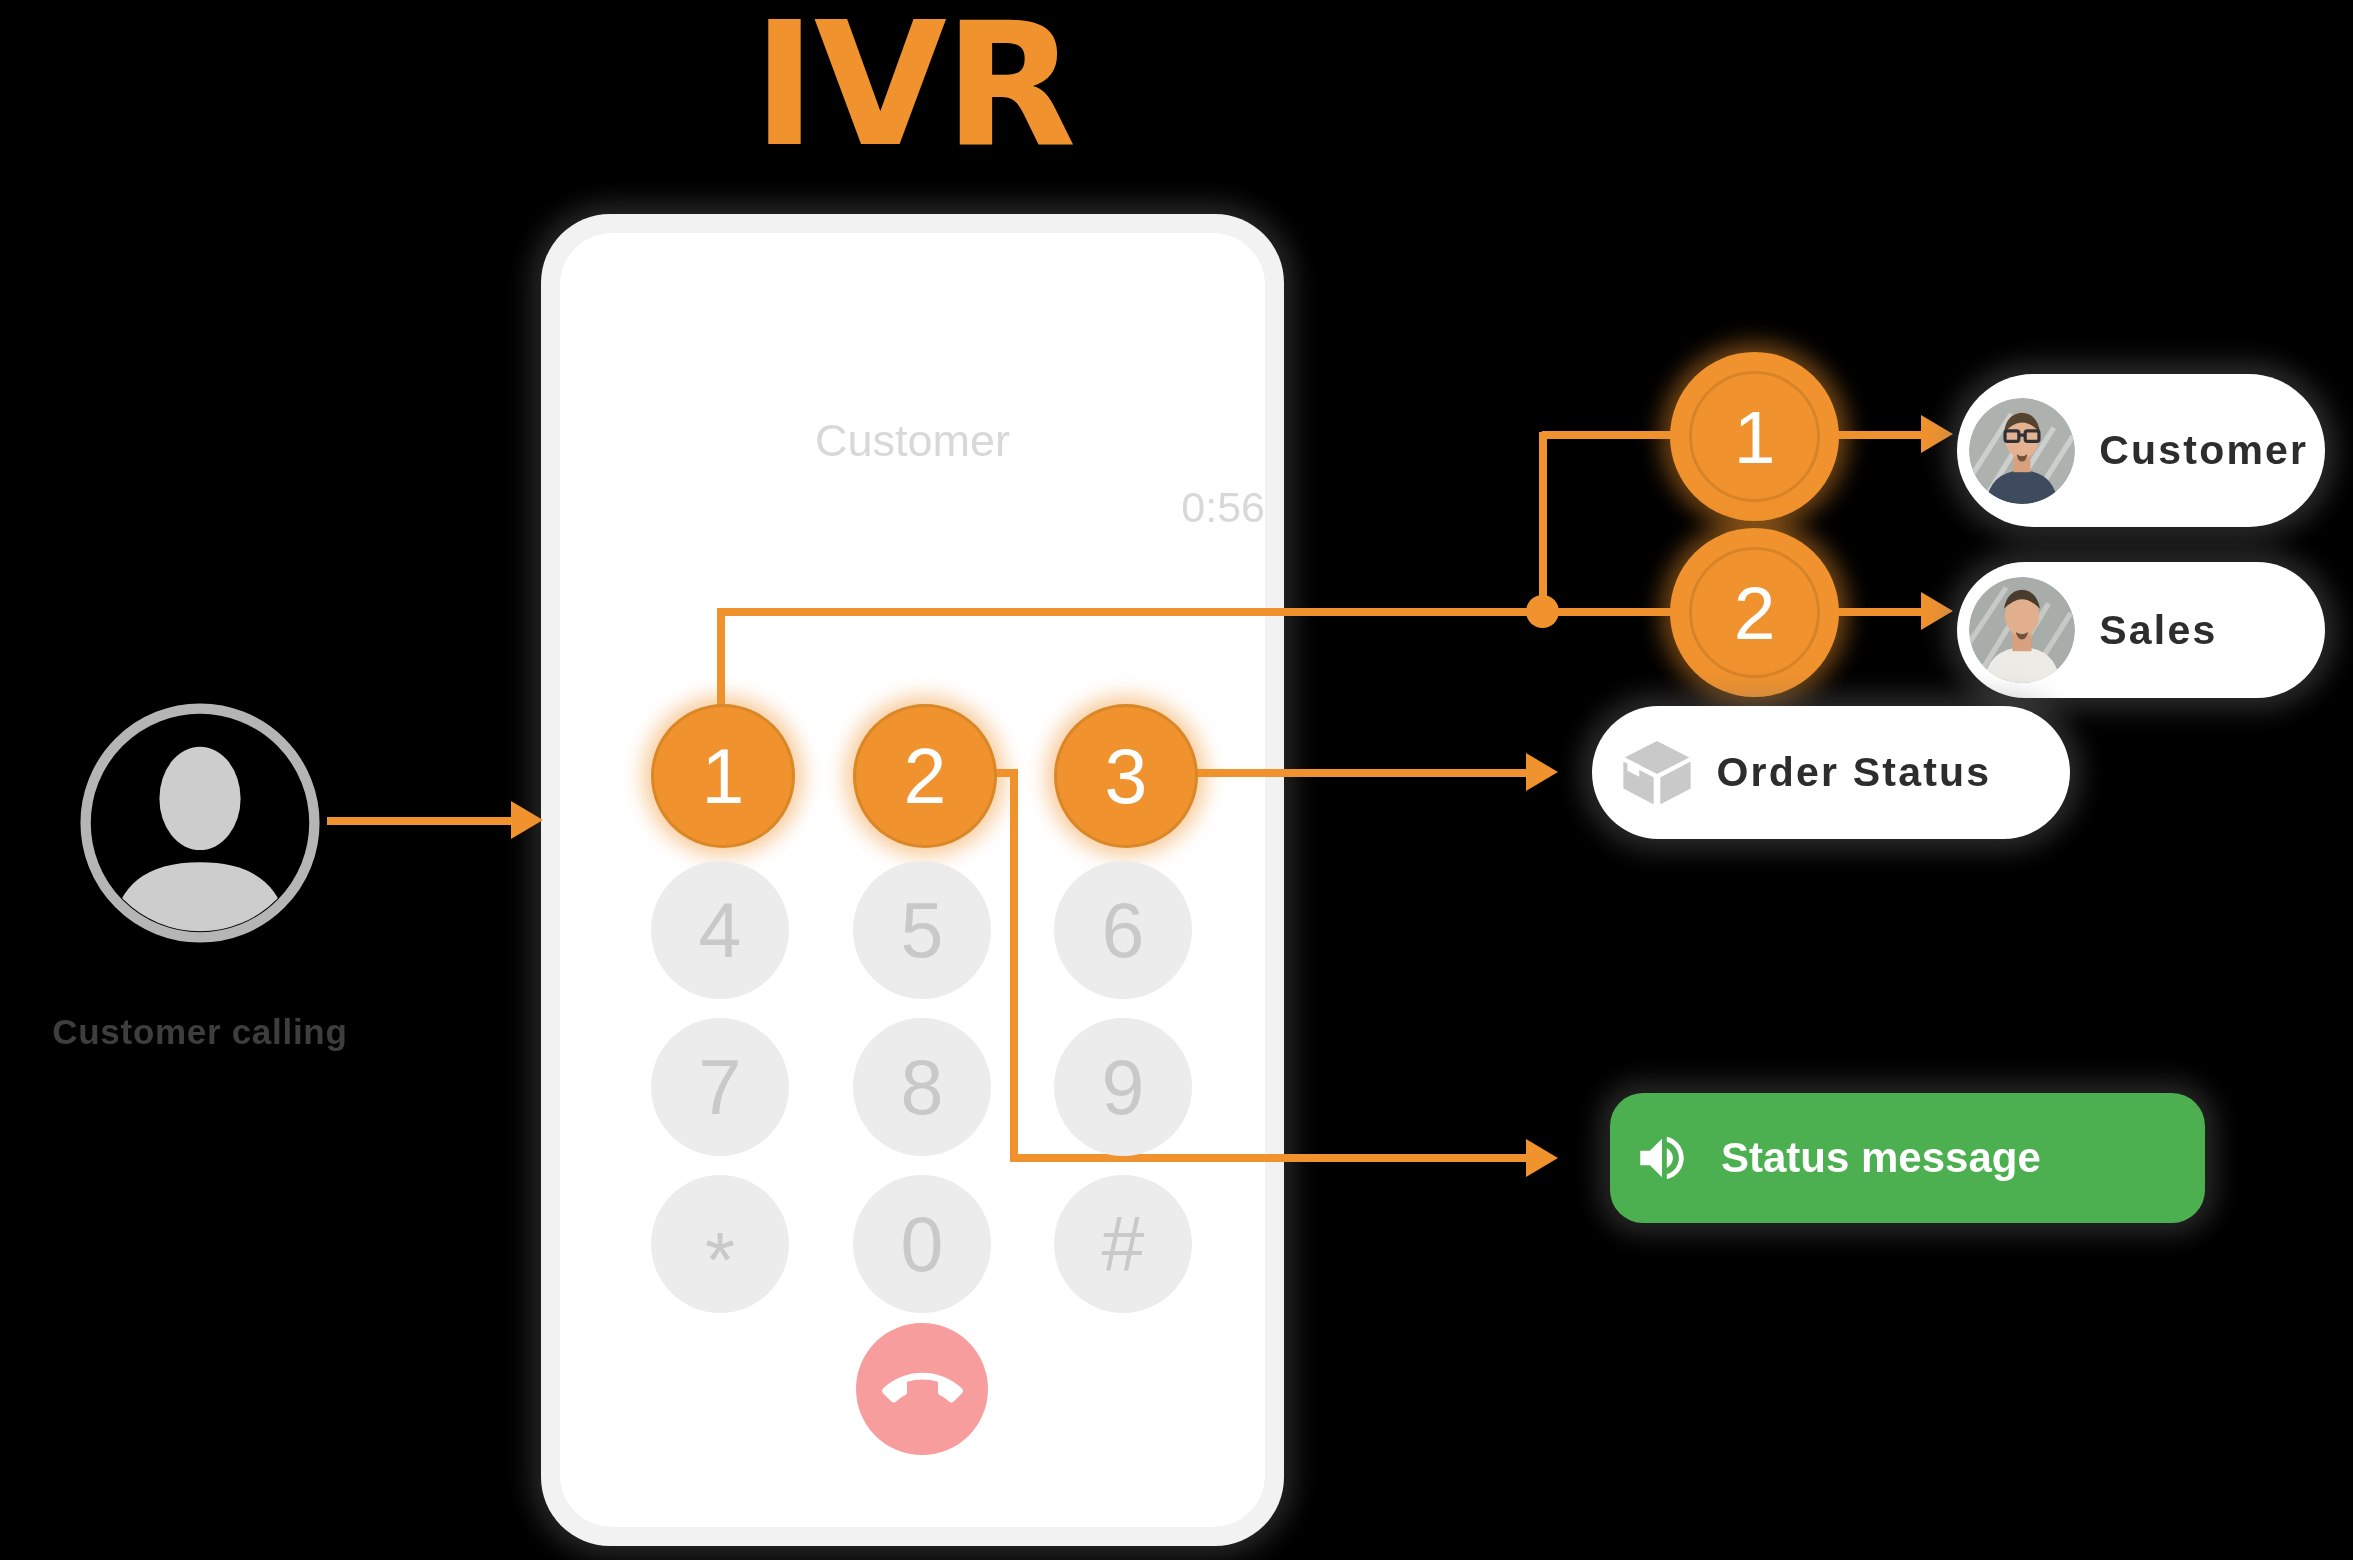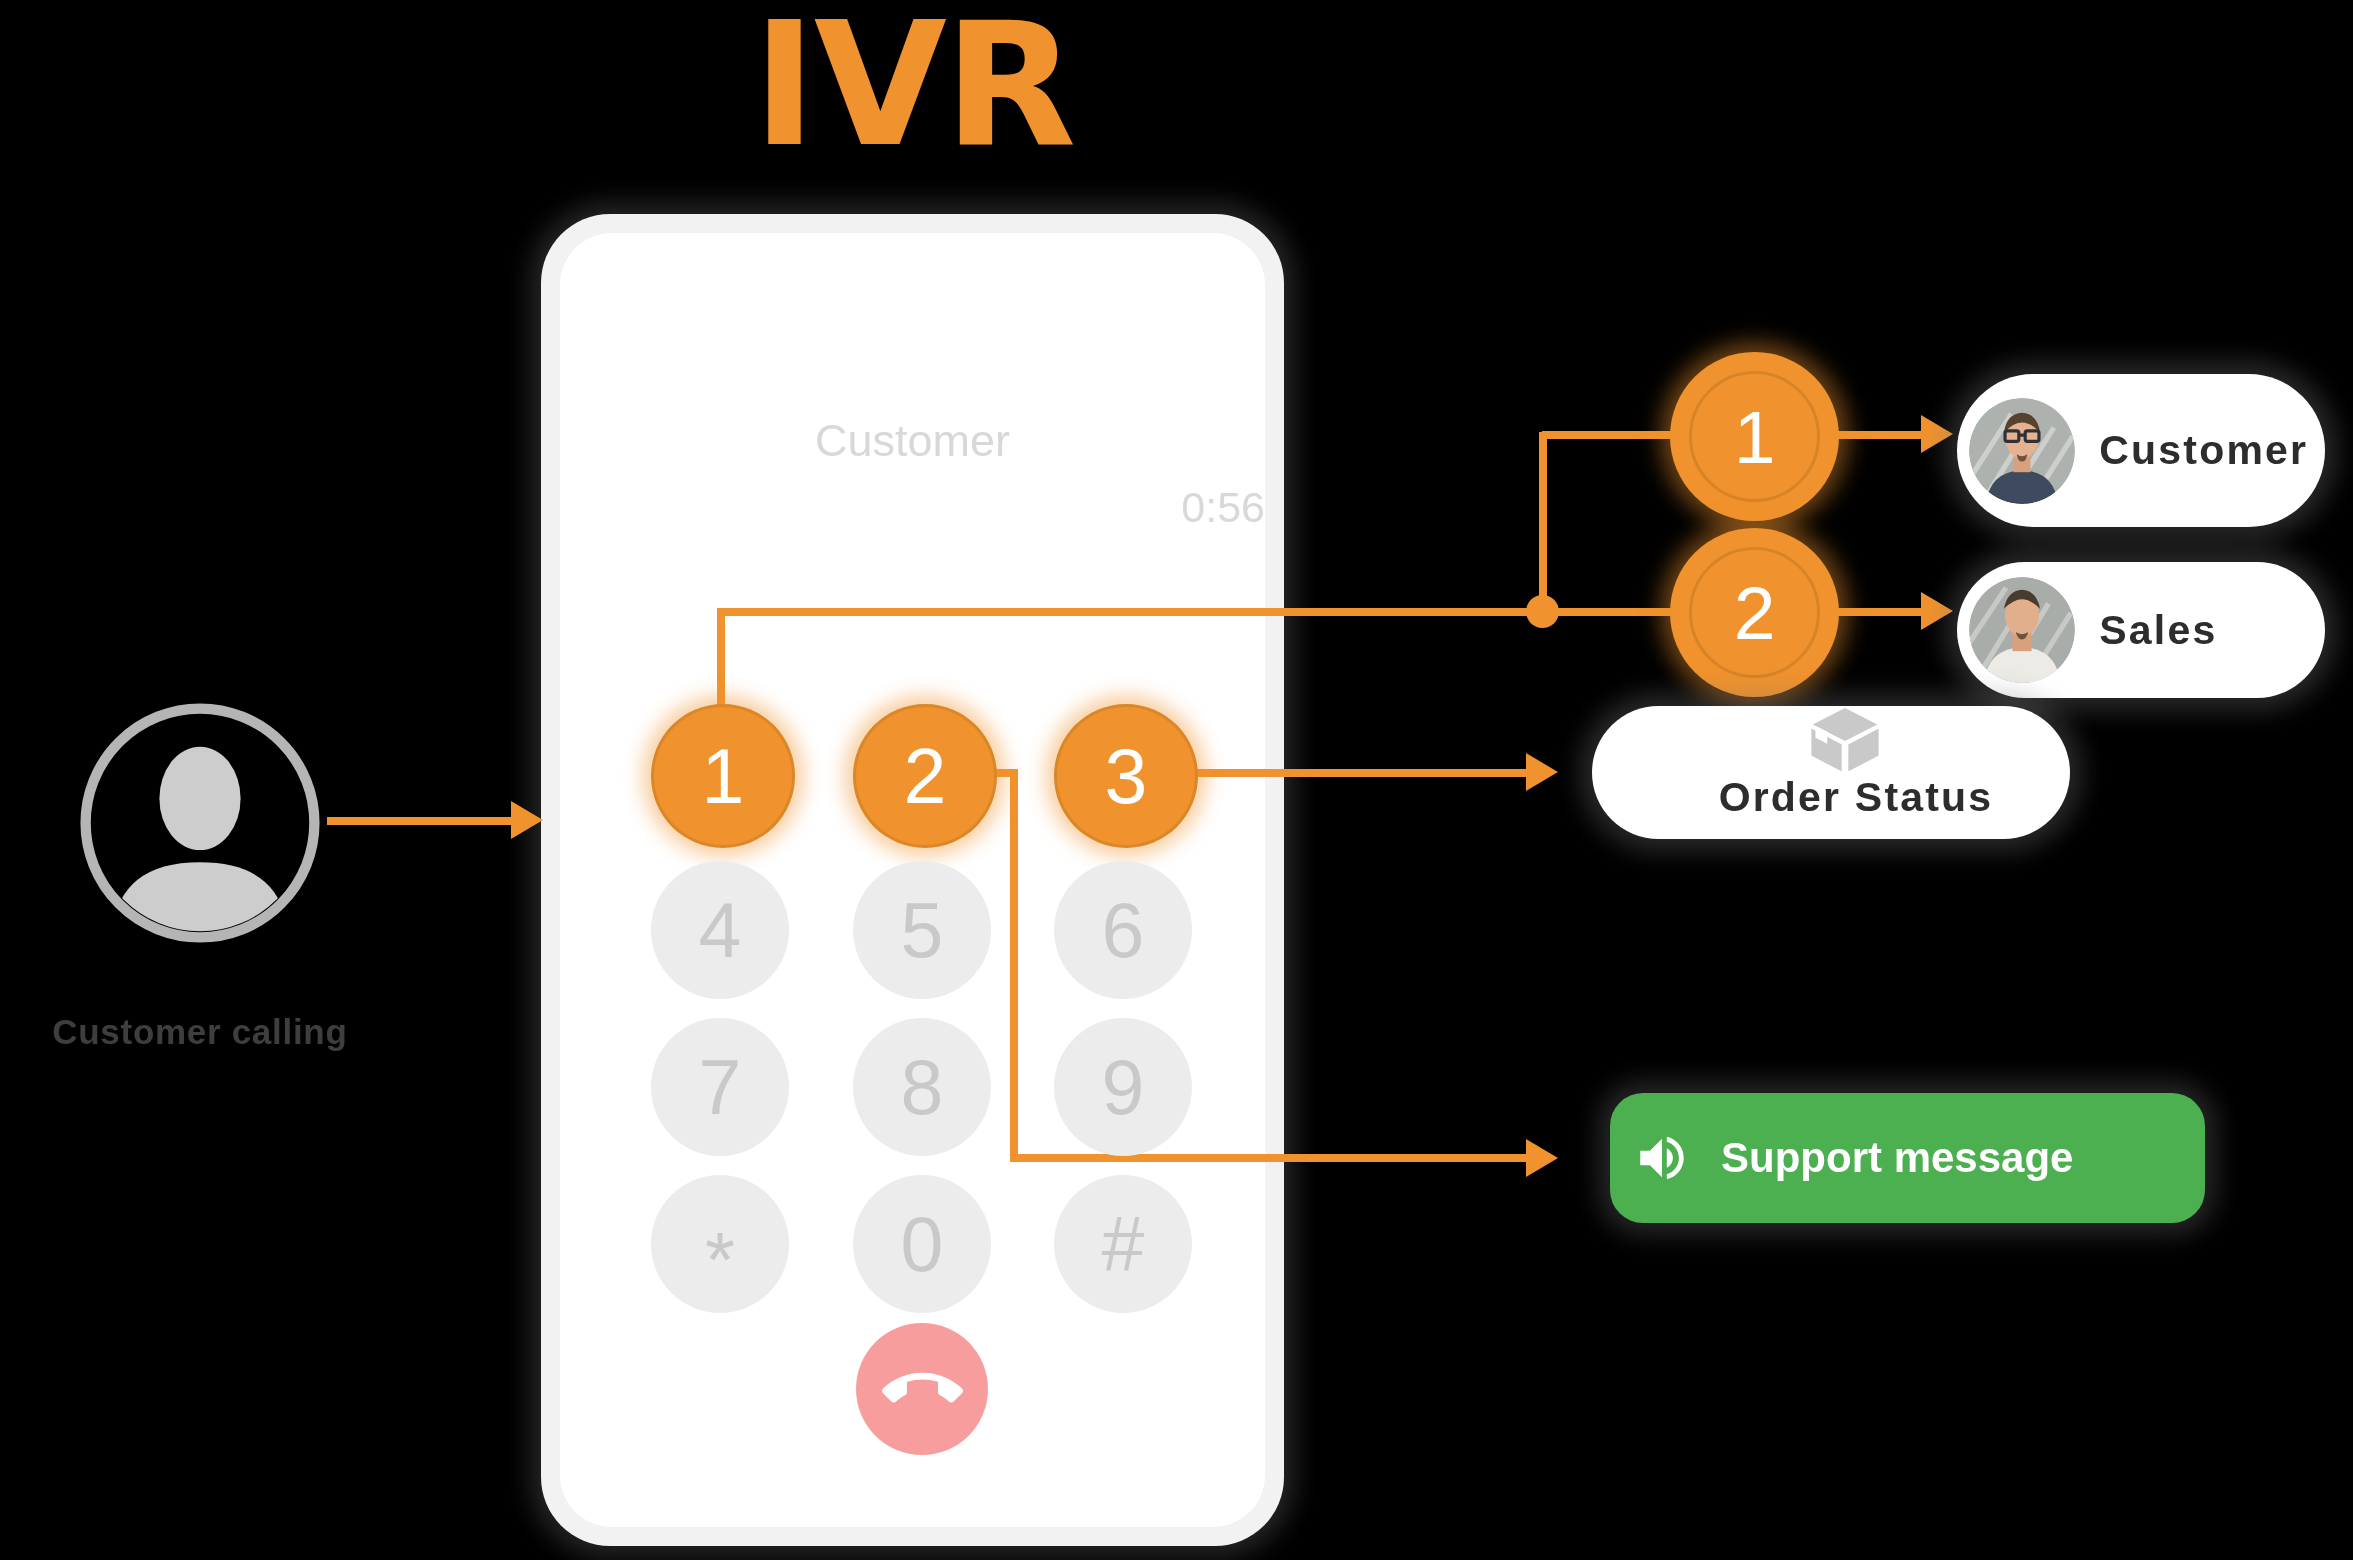--- a/index.html
+++ b/index.html
@@ -52,21 +52,21 @@
          border-radius:50%;border:3.6px solid rgba(0,0,0,0.10);}
 
   
   .pill{position:absolute;background:#FFFFFF;z-index:5;display:flex;align-items:center;
         box-shadow:0 0 24.6px 13px rgba(120,120,120,0.33);}
   .pill-label{font-size:41px;font-weight:700;letter-spacing:2.2px;color:#2D2D2D;white-space:nowrap;}
   .pill-avatar{border-radius:50%;overflow:hidden;flex:0 0 auto;}
 
   .pill-support{left:1957px;top:374px;width:356px;height:153px;border-radius:77px;padding-left:12.3px;}
   .pill-sales  {left:1957px;top:562px;width:356px;height:136px;border-radius:77px;padding-left:12.3px;}
-  .pill-order  {left:1592px;top:706px;width:450px;height:133px;border-radius:67px;padding-left:27.5px;flex-direction:column;}
+  .pill-order  {left:1592px;top:706px;width:450px;height:133px;border-radius:67px;padding-left:27.5px;}
   .pill-support .pill-label,.pill-sales .pill-label{margin-left:24px;}
   .pill-order .pill-label{margin-left:23px;}
 
   .pill-welcome{left:1610px;top:1093px;width:572px;height:130px;border-radius:33px;
         background:#4CAF50;position:absolute;z-index:5;display:flex;align-items:center;
         padding-left:23px;box-shadow:0 0 24.6px 13px rgba(110,110,110,0.33);}
   .welcome-label{font-size:42px;font-weight:700;color:#FFFFFF;margin-left:30px;white-space:nowrap;}
 </style>
 </head>
 <body>
@@ -203,17 +203,17 @@
     </svg>
     <span class="pill-label">Order Status</span>
   </div>
 
   <div class="pill-welcome">
     <svg viewBox="0 0 24 24" width="58" height="58">
       <path fill="#FFFFFF" d="M3 9v6h4l5 5V4L7 9H3z"></path>
       <path fill="#FFFFFF" d="M14 7.97v8.05c1.48-.73 2.5-2.25 2.5-4.02 0-1.77-1.02-3.29-2.5-4.03z"></path>
       <path fill="#FFFFFF" d="M14 3.23v2.06c2.89.86 5 3.54 5 6.71s-2.11 5.85-5 6.71v2.06c4.01-.91 7-4.49 7-8.77s-2.99-7.86-7-8.77z"></path>
     </svg>
-    <span class="welcome-label">Support message</span>
+    <span class="welcome-label">Status message</span>
   </div>
 
 </div>
 
 
 </body></html>

